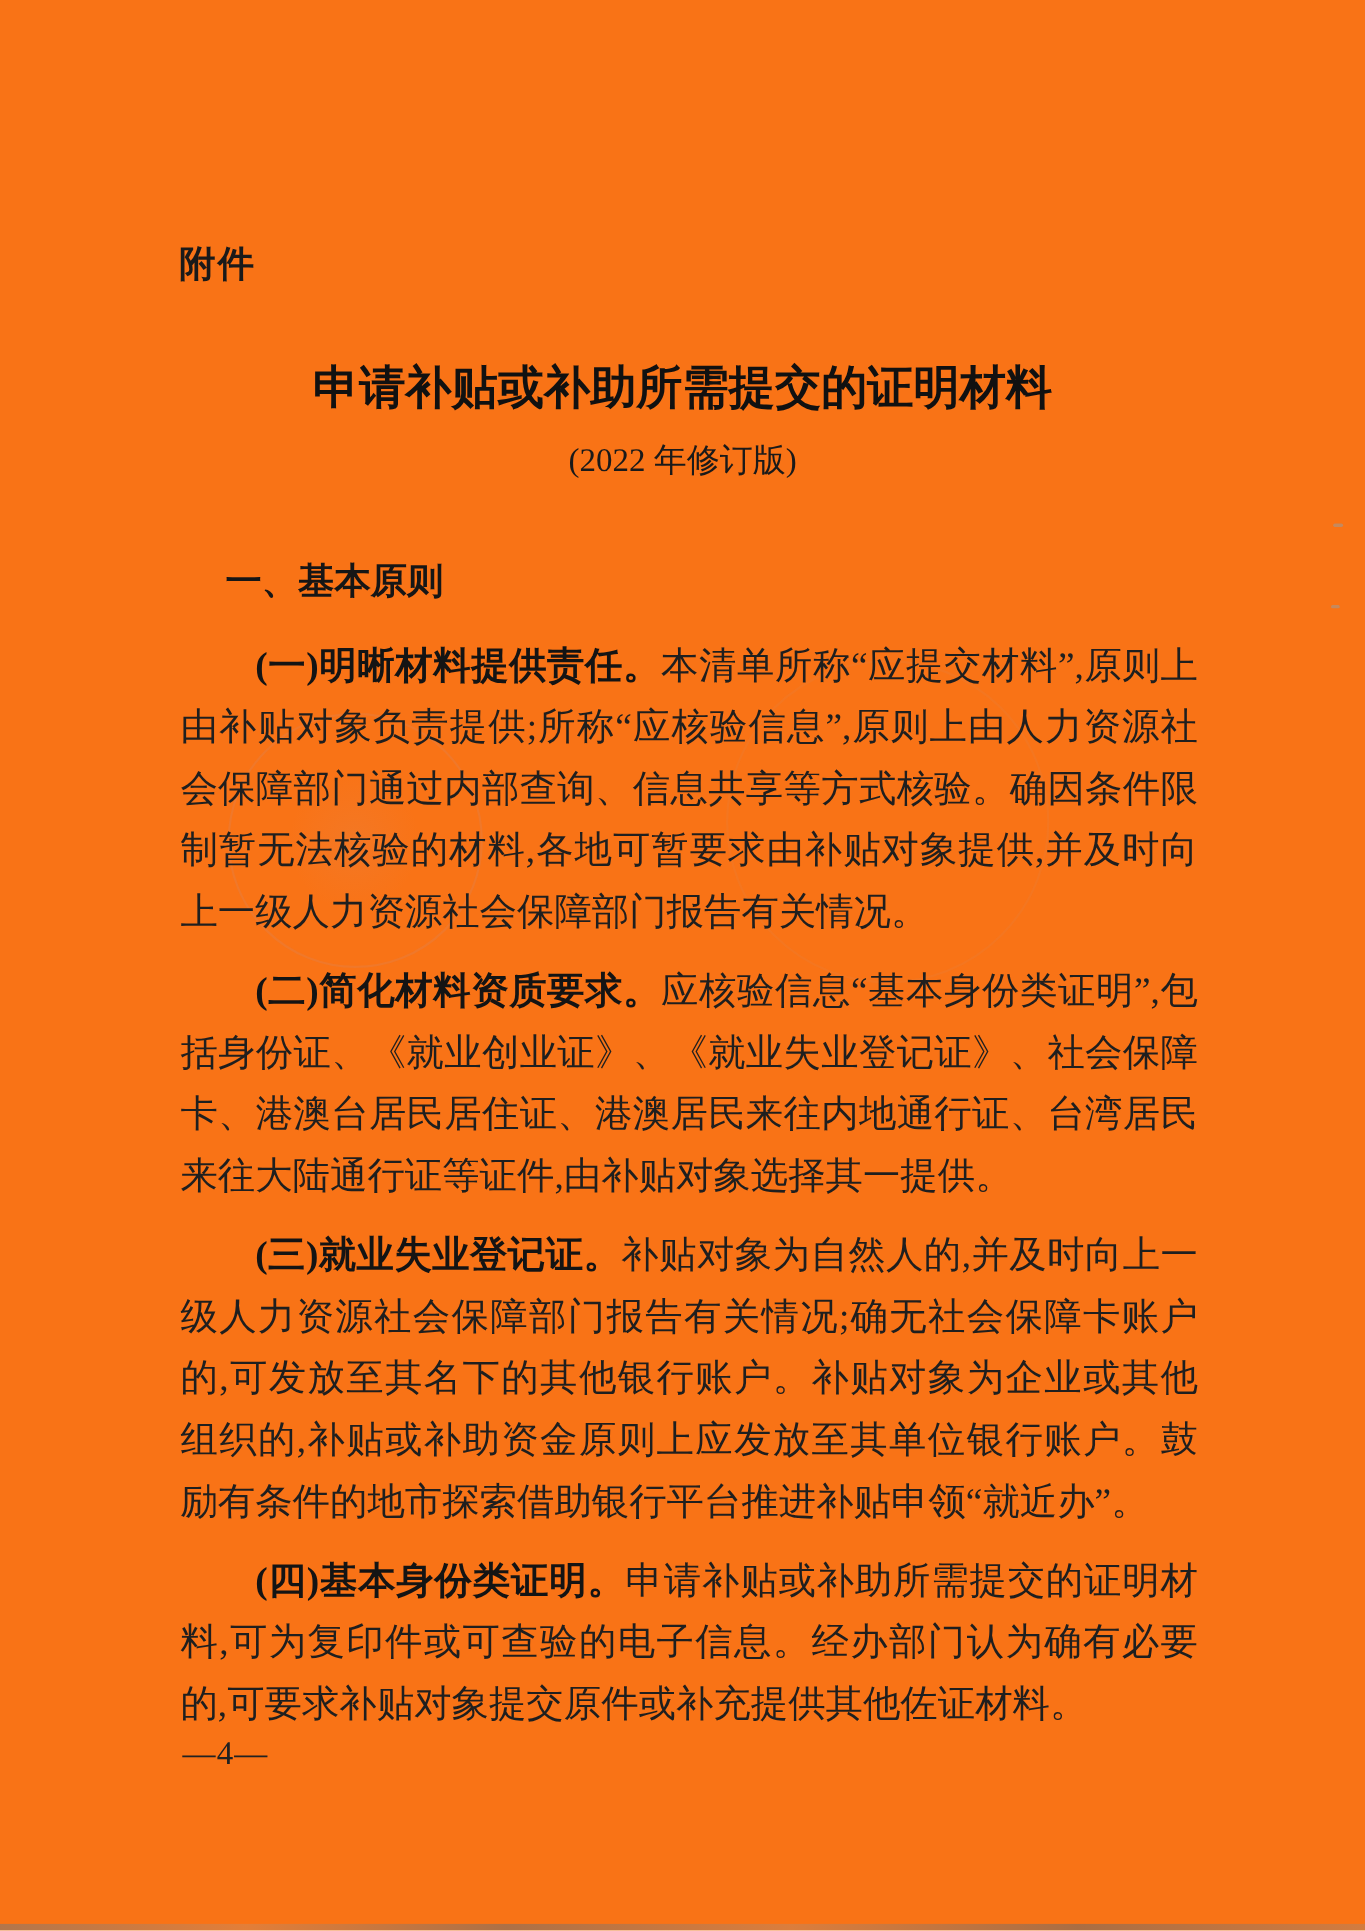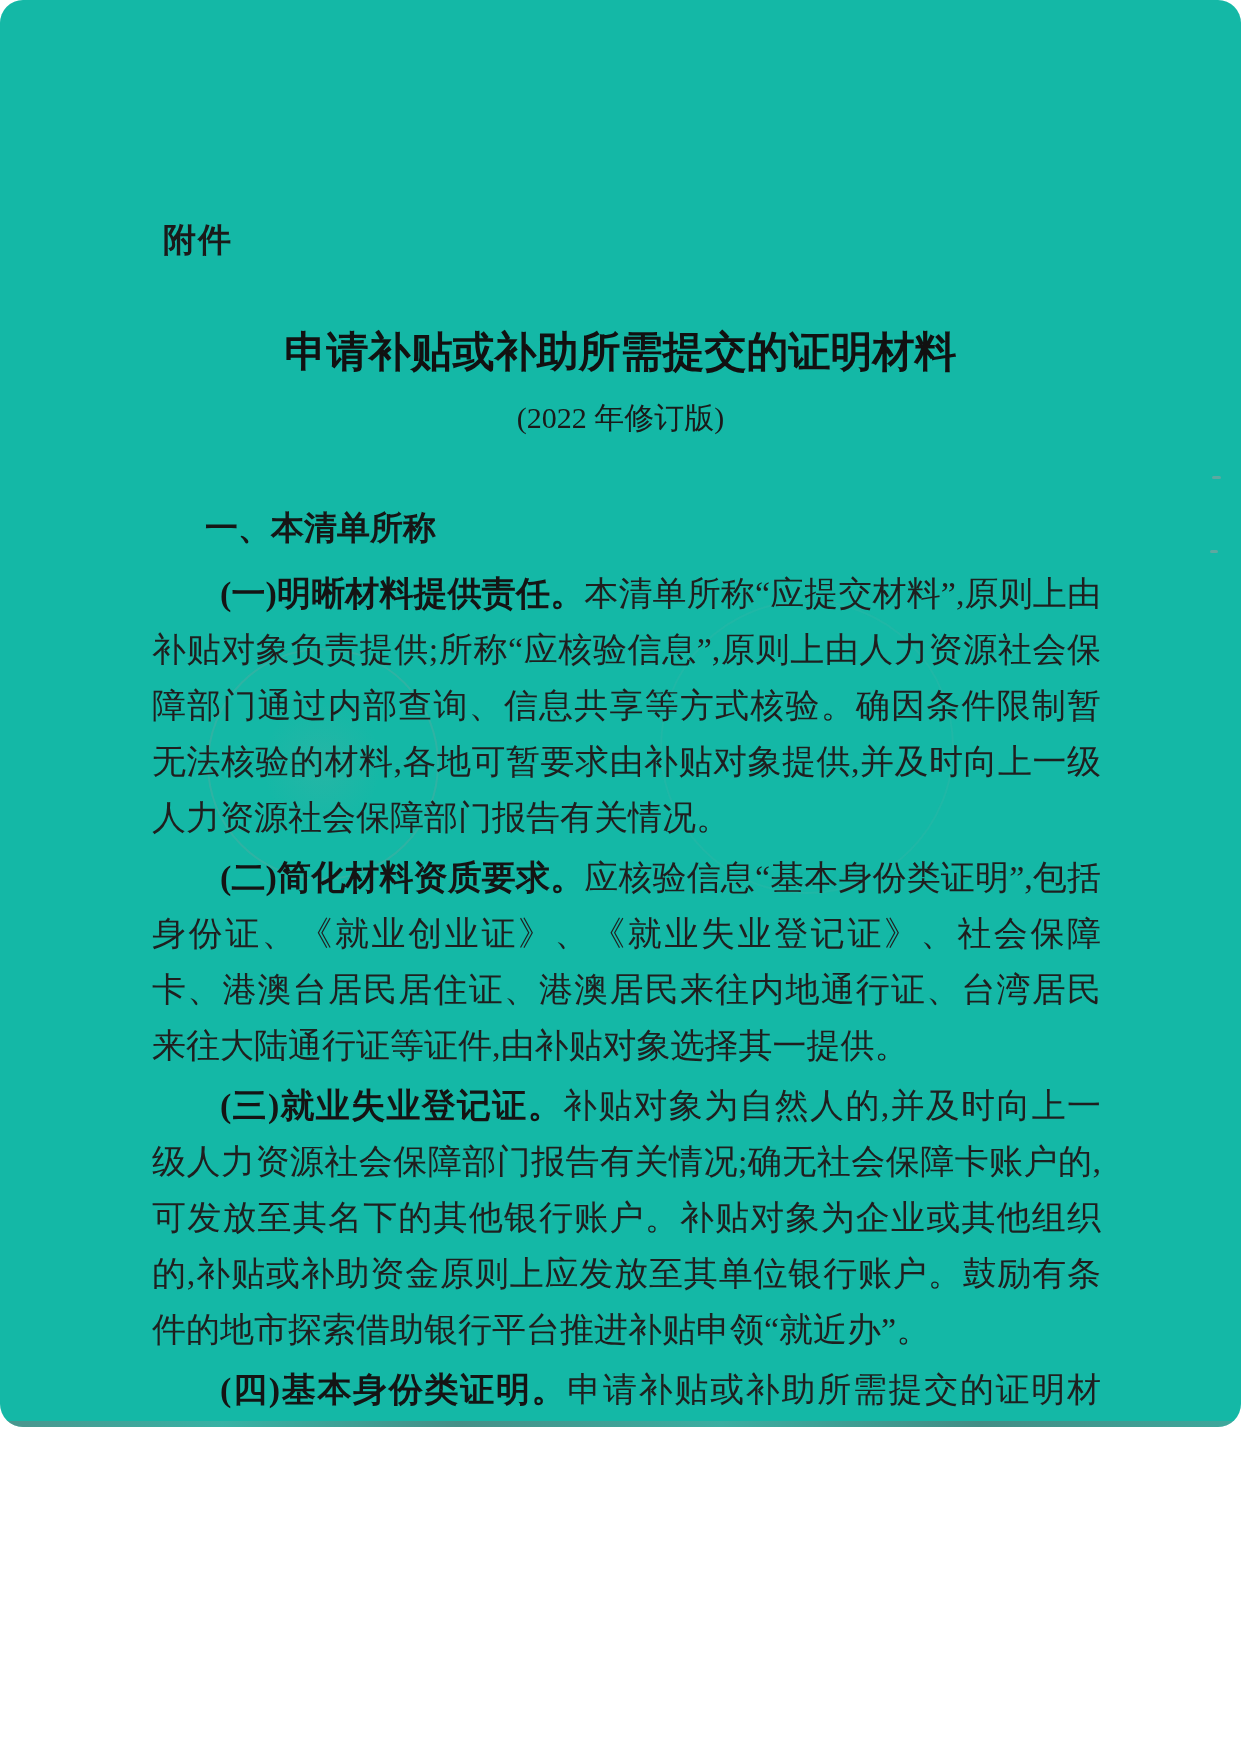--- a/index.html
+++ b/index.html
@@ -3,26 +3,25 @@
 <meta charset="utf-8">
 <style>
   html, body {
     margin: 0;
     padding: 0;
     background: #ffffff;
   }
   .page {
     position: relative;
     width: 1241px;
-    height: 1427px;
-    background: #14b8a6;
+    height: 1755px;
+    background: #f97316;
     overflow: hidden;
     font-family: "Liberation Serif", "DejaVu Serif", serif;
     color: #1f1f1f;
-    border-radius: 23px;
   }
   
   .seal-ghost {
     position: absolute;
     left: 207px;
     top: 648px;
     width: 228px;
     height: 228px;
     border: 2px solid rgba(190, 150, 150, 0.16);
     border-radius: 50%;
@@ -110,21 +109,21 @@
     position: absolute;
     left: 148px;
     top: 562px;
     width: 957px;
     font-size: 34px;
     line-height: 56px;
     text-align: justify;
     color: #1f1f1f;
   }
   .body-text p {
-    margin: 4px;
+    margin: 16px;
     padding: 0;
     text-indent: 2em;
   }
   .body-text .lead {
     font-weight: bold;
     color: #141414;
   }
   .page-number {
     position: absolute;
     left: 166px;
@@ -144,21 +143,21 @@
   <div class="seal-ghost-2"></div>
   <div class="speck-1"></div>
   <div class="speck-2"></div>
 
   <div class="attachment-label">附件</div>
 
   <h1 class="doc-title">申请补贴或补助所需提交的证明材料</h1>
 
   <div class="doc-subtitle">(2022 年修订版)</div>
 
-  <div class="section-heading">一、本清单所称</div>
+  <div class="section-heading">一、基本原则</div>
 
   <div class="body-text">
     <p><span class="lead">(一)明晰材料提供责任。</span><span>本清单所称“应提交材料”,原则上由补贴对象负责提供;所称“应核验信息”,原则上由人力资源社会保障部门通过内部查询、信息共享等方式核验。确因条件限制暂无法核验的材料,各地可暂要求由补贴对象提供,并及时向上一级人力资源社会保障部门报告有关情况。</span></p>
     <p><span class="lead">(二)简化材料资质要求。</span><span>应核验信息“基本身份类证明”,包括身份证、《就业创业证》、《就业失业登记证》、社会保障卡、港澳台居民居住证、港澳居民来往内地通行证、台湾居民来往大陆通行证等证件,由补贴对象选择其一提供。</span></p>
     <p><span class="lead">(三)就业失业登记证。</span><span>补贴对象为自然人的,并及时向上一级人力资源社会保障部门报告有关情况;确无社会保障卡账户的,可发放至其名下的其他银行账户。补贴对象为企业或其他组织的,补贴或补助资金原则上应发放至其单位银行账户。鼓励有条件的地市探索借助银行平台推进补贴申领“就近办”。</span></p>
     <p><span class="lead">(四)基本身份类证明。</span><span>申请补贴或补助所需提交的证明材料,可为复印件或可查验的电子信息。经办部门认为确有必要的,可要求补贴对象提交原件或补充提供其他佐证材料。</span></p>
   </div>
 
   <div class="page-number">—4—</div>
 

